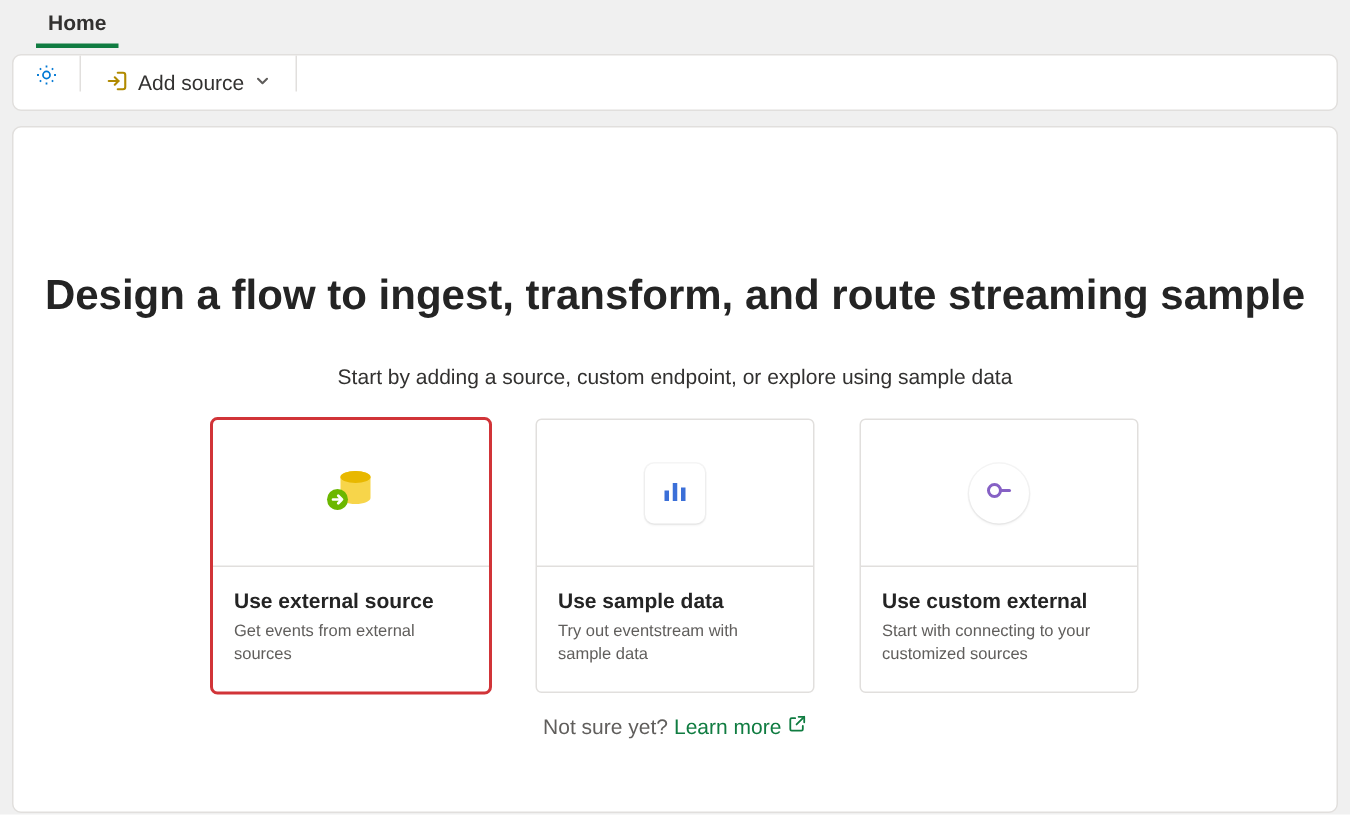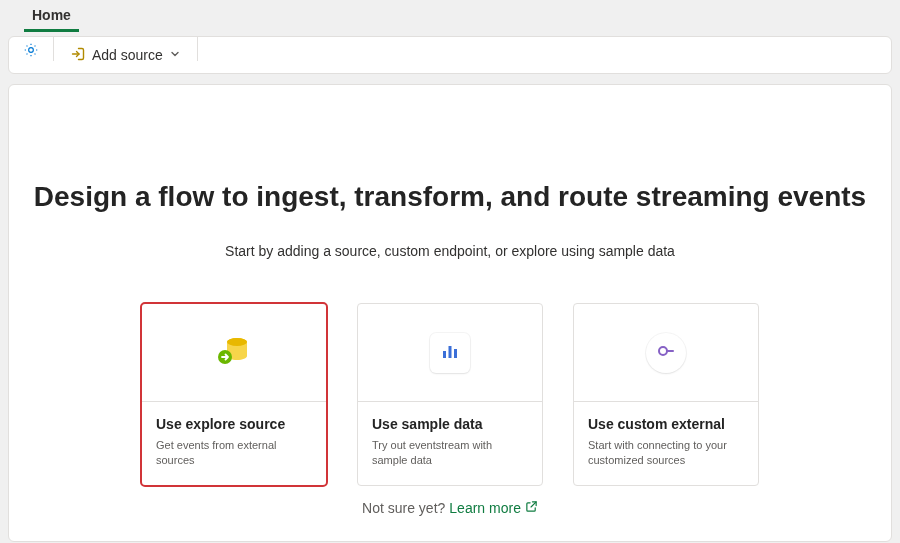--- a/index.html
+++ b/index.html
@@ -69,21 +69,21 @@
       font-size: 28px;
       font-weight: 600;
       color: #242424;
       text-align: center;
       margin-bottom: 30px;
     }
     .subhead {
       font-size: 14px;
       color: #323130;
       text-align: center;
-      margin-bottom: 44px;
+      margin-bottom: 20px;
     }
     .card-row {
       display: flex;
       gap: 30px;
       justify-content: center;
     }
     .option-card {
       width: 186px;
       border: 1px solid #e1dfdd;
       border-radius: 4px;
@@ -174,39 +174,39 @@
     <span>
       <svg width="12" height="12" viewBox="0 0 12 12" fill="none" stroke="#605e5c" stroke-width="1.4" stroke-linecap="round" stroke-linejoin="round">
         <path d="M3 4.5L6 7.5 9 4.5"></path>
       </svg>
     </span>
   </div>
   <div class="vdiv"></div>
 </div>
 
 <div class="main-panel">
-  <div class="headline">Design a flow to ingest, transform, and route streaming events</div>
+  <div class="headline">Design a flow to ingest, transform, and route streaming sample</div>
   <div class="subhead">Start by adding a source, custom endpoint, or explore using sample data</div>
 
   <div class="card-row">
 
     <div class="option-card highlighted">
       <div class="card-icon-zone">
         <span>
           <svg width="44" height="44" viewBox="0 0 44 44">
             <ellipse cx="25" cy="13" rx="10" ry="4" fill="#f2c811"></ellipse>
             <path d="M15 13v14c0 2.2 4.5 4 10 4s10-1.8 10-4V13" fill="#f7d54a"></path>
             <ellipse cx="25" cy="13" rx="10" ry="4" fill="#e8b800"></ellipse>
             <circle cx="13" cy="28" r="7" fill="#6bb700"></circle>
             <path d="M10 28h6M13.5 25.5L16 28l-2.5 2.5" stroke="#fff" stroke-width="1.8" fill="none" stroke-linecap="round" stroke-linejoin="round"></path>
           </svg>
         </span>
       </div>
       <div class="card-body">
-        <div class="card-title">Use explore source</div>
+        <div class="card-title">Use external source</div>
         <div class="card-desc">Get events from external sources</div>
       </div>
     </div>
 
     <div class="option-card">
       <div class="card-icon-zone">
         <div class="icon-chip">
           <span>
             <svg width="20" height="20" viewBox="0 0 20 20">
               <rect x="3" y="10" width="3" height="7" fill="#3b6fd8"></rect>

